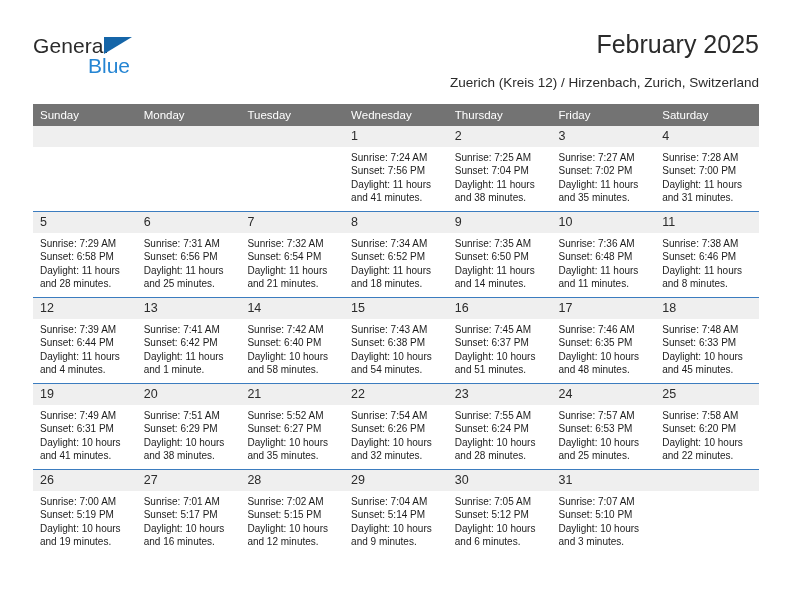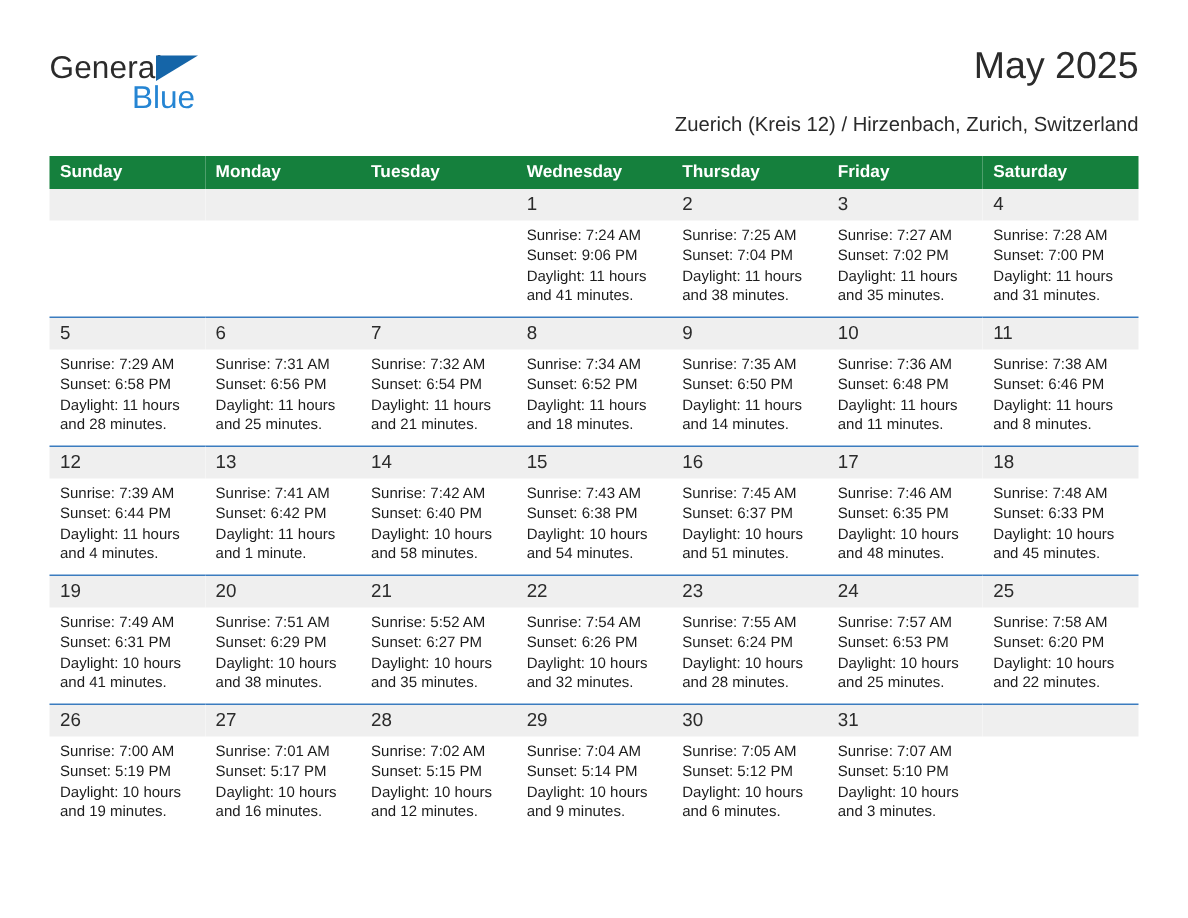--- a/index.html
+++ b/index.html
@@ -86,24 +86,24 @@
   
   .calendar {
     position: absolute;
     left: 33px;
     top: 104px;
     width: 726px;
     border-collapse: collapse;
     table-layout: fixed;
   }
   .calendar th {
-    background: #15803d;
+    background: #737373;
     color: #ffffff;
     font-size: 11.5px;
-    font-weight: bold;
+    font-weight: normal;
     text-align: left;
     padding: 5px 0 5px 7px;
     height: 11px;
     border: none;
   }
   .calendar td {
     vertical-align: top;
     padding: 0;
     border: none;
     height: 85px;
@@ -142,21 +142,21 @@
 <body>
 
 <div class="page">
 
   <div class="header">
     <div class="logo">
       <span class="logo-general">General</span>
       <span class="logo-triangle"></span>
       <span class="logo-blue">Blue</span>
     </div>
-    <div class="title">May 2025</div>
+    <div class="title">February 2025</div>
     <div class="subtitle">Zuerich (Kreis 12) / Hirzenbach, Zurich, Switzerland</div>
   </div>
 
   <table class="calendar">
     <thead>
       <tr id="weekday-header-row">
           <th>Sunday</th>
           <th>Monday</th>
           <th>Tuesday</th>
           <th>Wednesday</th>
@@ -173,21 +173,21 @@
           <td>
             <span class="daynum empty"></span>
           </td>
           <td>
             <span class="daynum empty"></span>
           </td>
           <td>
             <span class="daynum">1</span>
             <div class="cellbody">
               <div>Sunrise: 7:24 AM</div>
-              <div>Sunset: 9:06 PM</div>
+              <div>Sunset: 7:56 PM</div>
               <div class="daylight-line">Daylight: 11 hours and 41 minutes.</div>
             </div>
           </td>
           <td>
             <span class="daynum">2</span>
             <div class="cellbody">
               <div>Sunrise: 7:25 AM</div>
               <div>Sunset: 7:04 PM</div>
               <div class="daylight-line">Daylight: 11 hours and 38 minutes.</div>
             </div>

